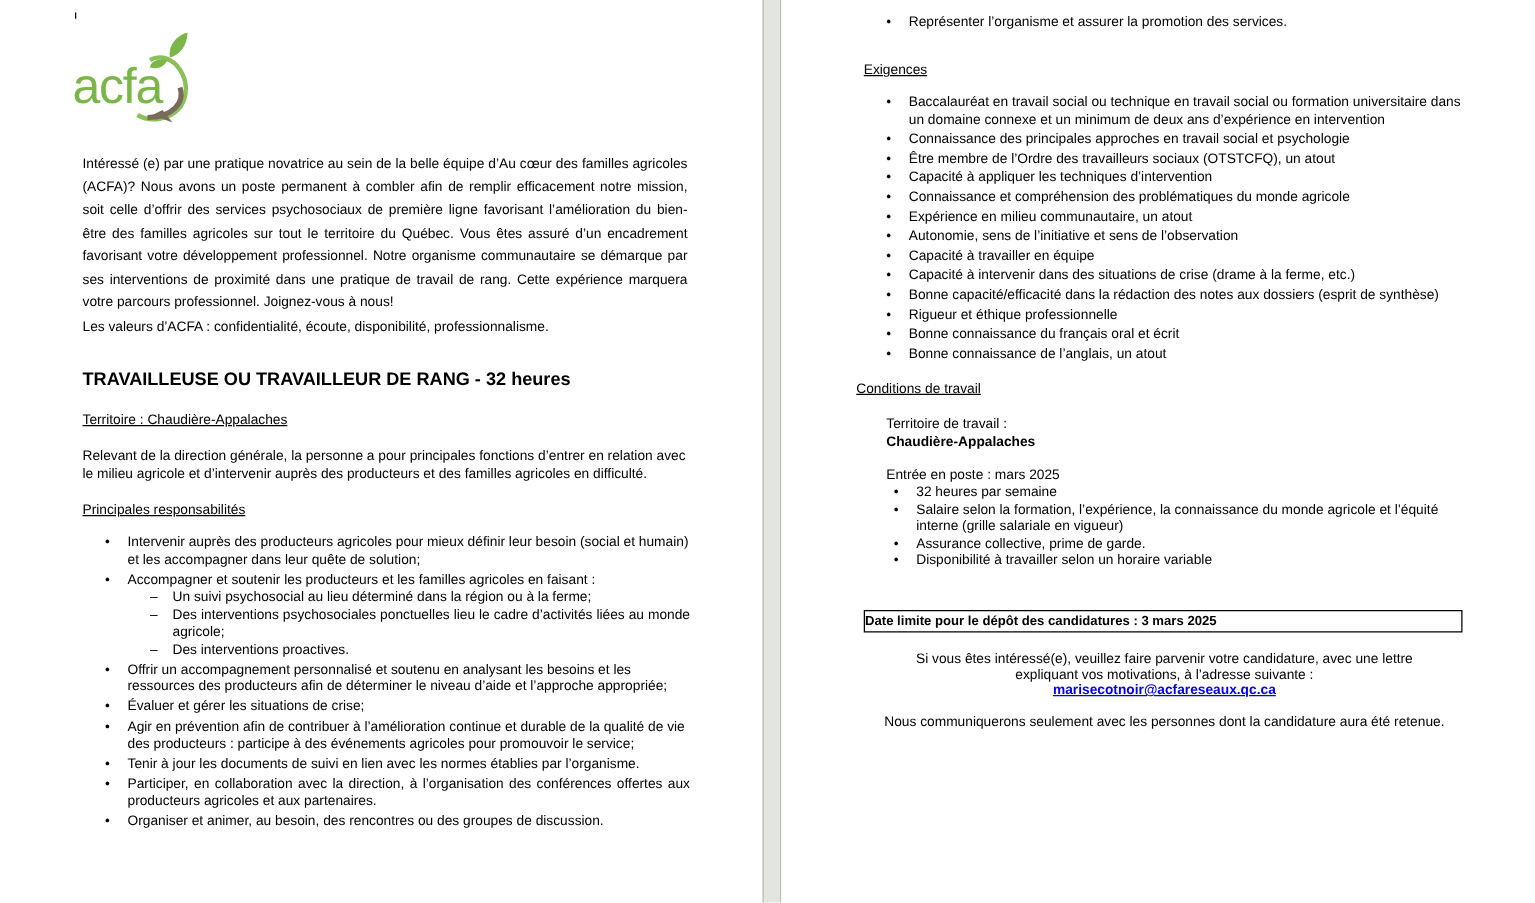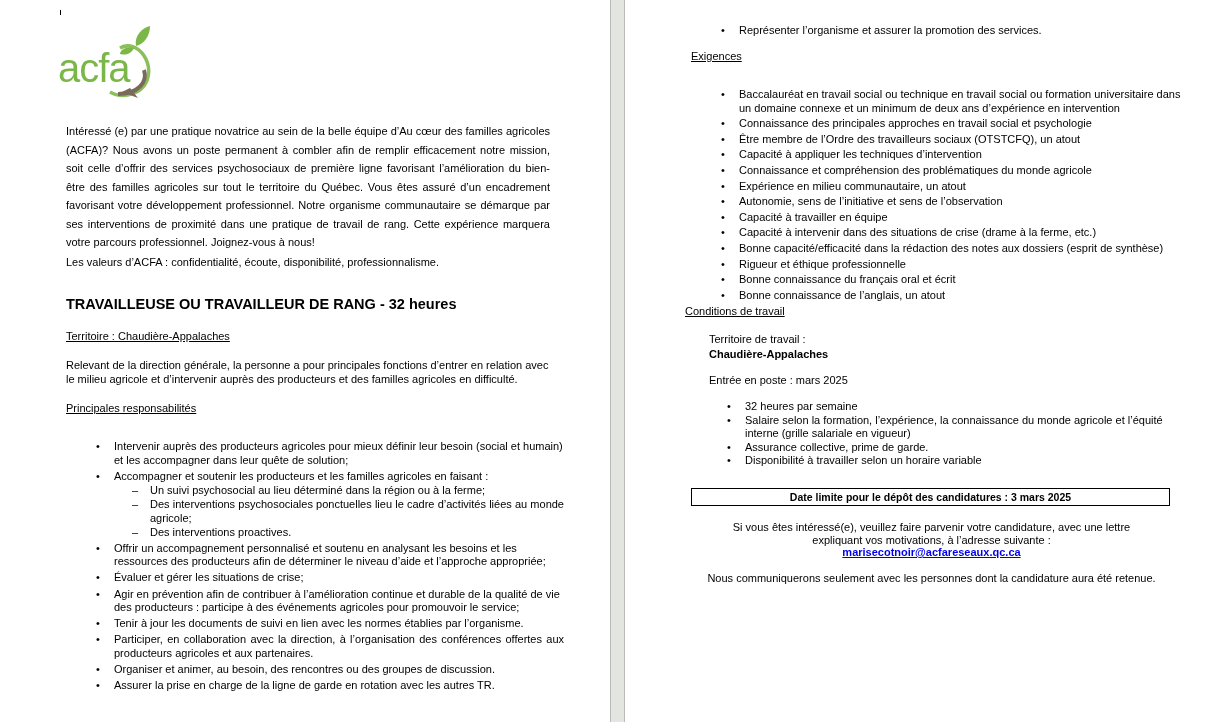--- a/index.html
+++ b/index.html
@@ -25,21 +25,21 @@
     left:66px; top:122px; width:484px; text-align:justify;
     line-height:18.5px; font-size:11px;
   }
   .values { left:66px; top:256px; width:484px; }
   .job-title { left:66px; top:296px; font-size:14.5px; font-weight:bold; }
   .u { text-decoration:underline; }
   .territory { left:66px; top:330px; }
   .reporting { left:66px; top:358px; width:490px; line-height:14px; }
   .resp-head { left:66px; top:402px; }
 
-  ul.bul { list-style:none; margin:12px; padding:0; }
+  ul.bul { list-style:none; margin:0; padding:0; }
   ul.bul > li { position:relative; padding-left:36px; line-height:13.6px; }
   ul.bul > li::before {
     content:"•"; position:absolute; left:18px; top:0; font-size:11px;
   }
   .resp-list { left:66px; top:428px; width:486px; }
   .resp-list > li { margin-bottom:2.5px; }
   .resp-list li.just { text-align:justify; }
   ul.dash { list-style:none; margin:0; padding:0; }
   ul.dash li { position:relative; padding-left:36px; line-height:14px; }
   ul.dash li::before { content:"–"; position:absolute; left:18px; top:0; }
@@ -51,21 +51,21 @@
   .cond-head { left:60px; top:305px; }
   .terr-label { left:84px; top:333px;text-align:right; }
   .terr-value { left:84px; top:348px; font-weight:bold; }
   .start { left:84px; top:374px; font-weight:normal; }
   .cond-list { left:72px; top:388px; width:480px; }
   .cond-list > li { padding-left:35px; line-height:13px; }
   .cond-list > li::before { left:17px; }
 
   .deadline {
     left:66px; top:488px; width:479px; height:18px; border:1px solid #000;
-    box-sizing:border-box; text-align:center; font-weight:bold; line-height:16px; font-size:10.5px;
+    box-sizing:border-box; font-weight:bold; line-height:16px; font-size:10.5px;
   }
   .apply {
     left:66px; top:521px; width:481px; text-align:center; line-height:12.5px;
   }
   .email { color:#0000ee; text-decoration:underline; font-weight:bold; }
   .closing { left:66px; top:572px; width:481px; text-align:center; }
 </style>
 </head>
 <body>
 
@@ -98,21 +98,20 @@
         <li class="just" style="text-align:justify;">Des interventions psychosociales ponctuelles lieu le cadre d’activités liées au monde agricole;</li>
         <li>Des interventions proactives.</li>
       </ul>
     </li>
     <li><span>Offrir un accompagnement personnalisé et soutenu en analysant les besoins et les ressources des producteurs afin de déterminer le niveau d’aide et l’approche appropriée;</span></li>
     <li><span>Évaluer et gérer les situations de crise;</span></li>
     <li><span>Agir en prévention afin de contribuer à l’amélioration continue et durable de la qualité de vie des producteurs : participe à des événements agricoles pour promouvoir le service;</span></li>
     <li><span>Tenir à jour les documents de suivi en lien avec les normes établies par l’organisme.</span></li>
     <li class="just"><span>Participer, en collaboration avec la direction, à l’organisation des conférences offertes aux producteurs agricoles et aux partenaires.</span></li>
     <li><span>Organiser et animer, au besoin, des rencontres ou des groupes de discussion.</span></li>
-    <li><span>Assurer la prise en charge de la ligne de garde en rotation avec les autres TR.</span></li>
   </ul>
 </div>
 
 <div class="gutter"></div>
 
 <div class="page page-right">
   <ul class="abs bul right-first">
     <li>Représenter l’organisme et assurer la promotion des services.</li>
   </ul>
 

